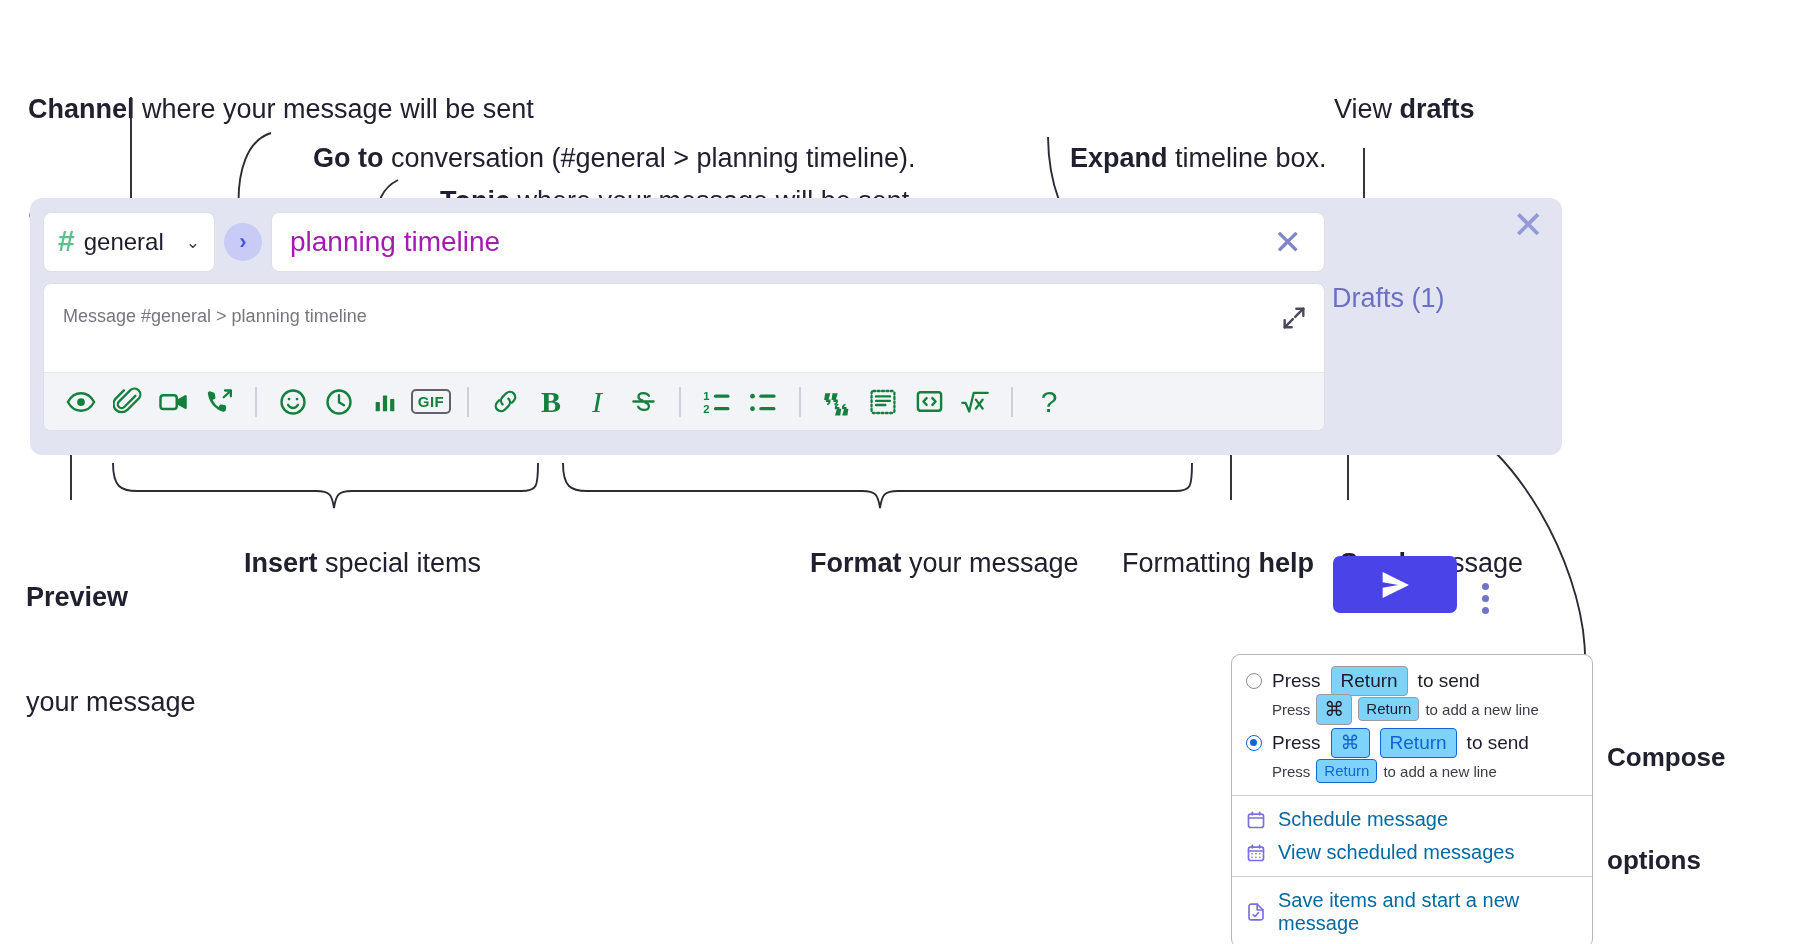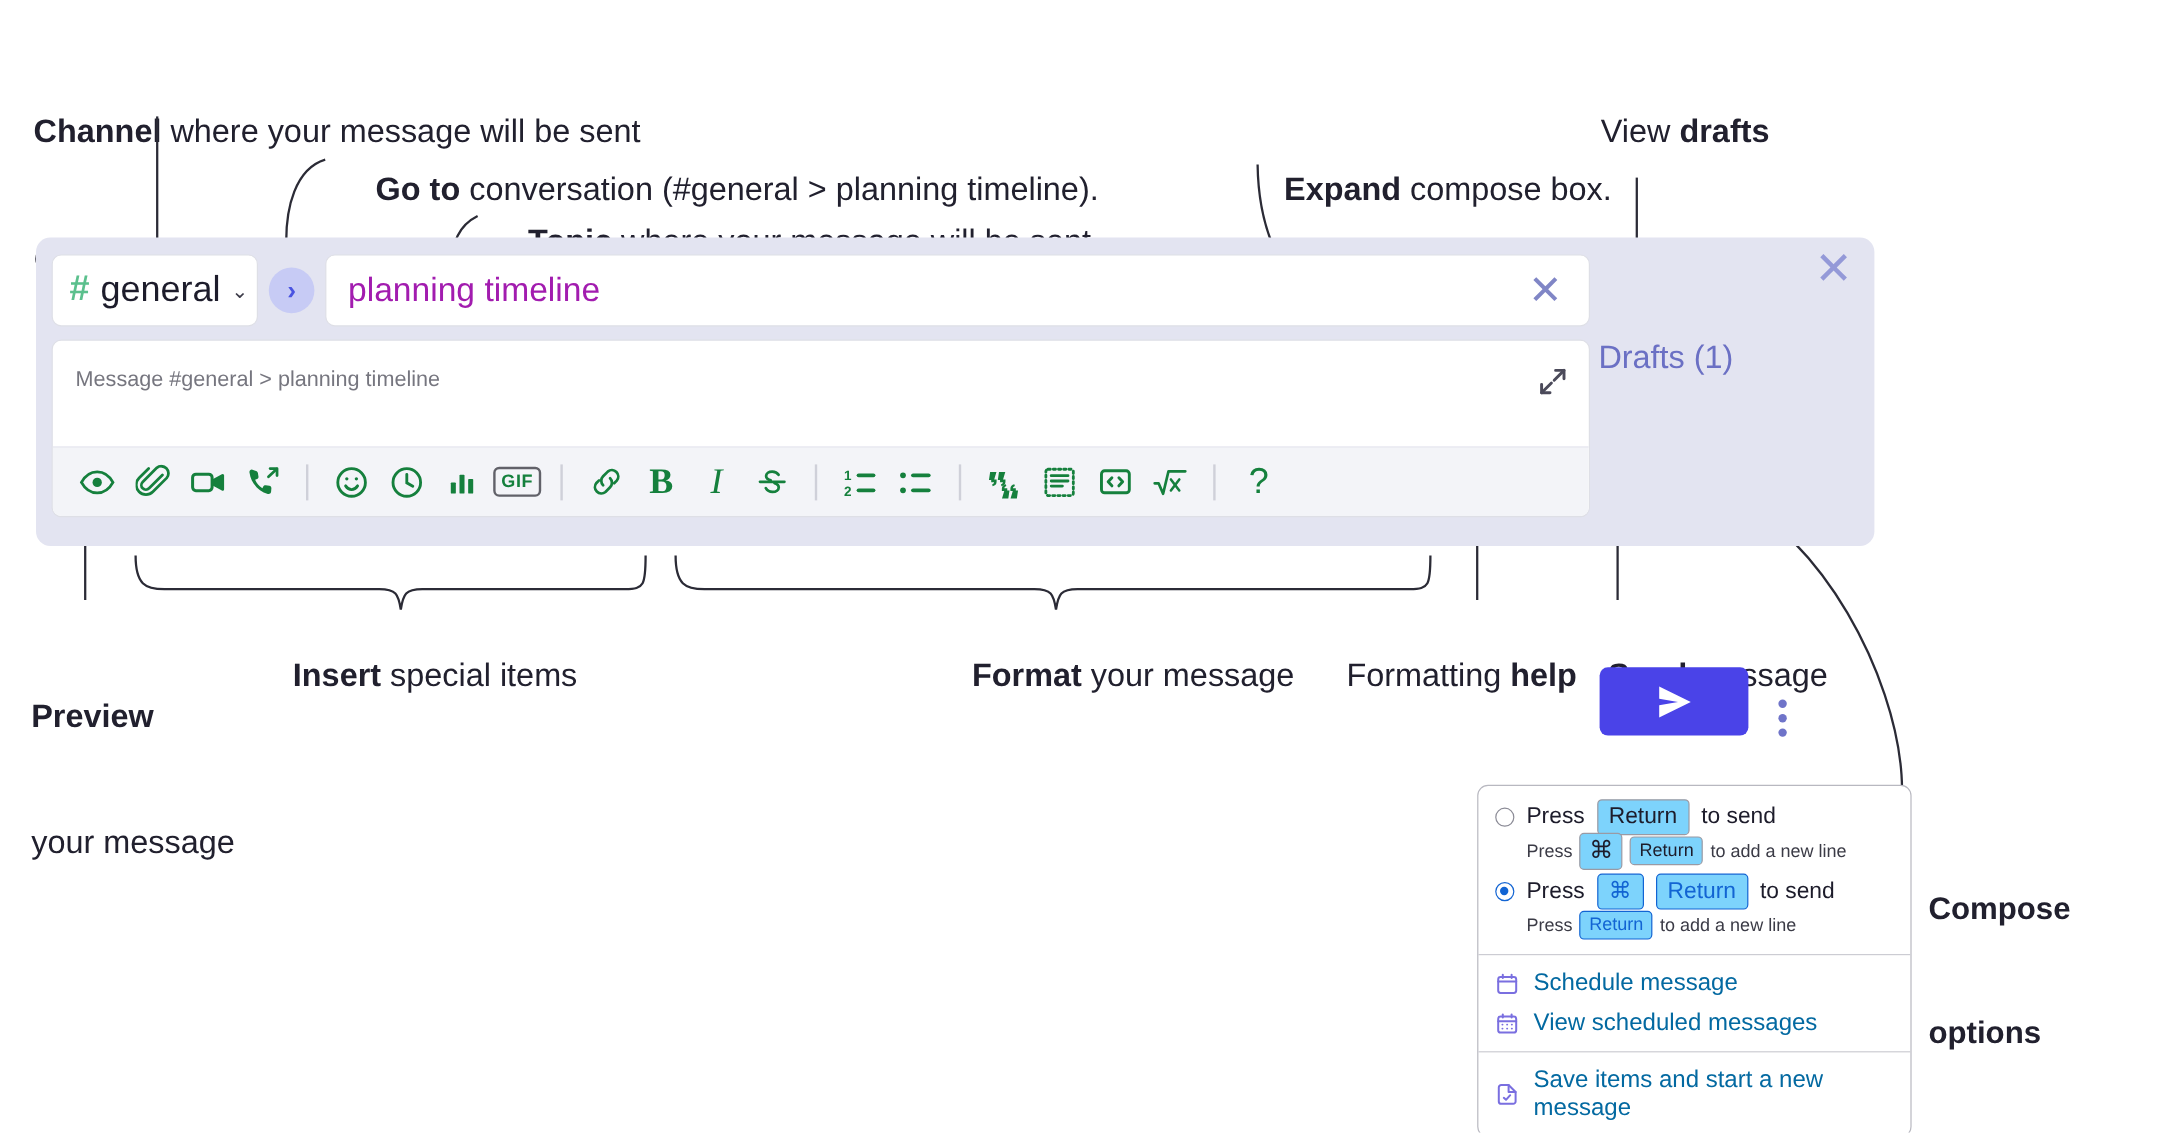--- a/index.html
+++ b/index.html
@@ -63,21 +63,21 @@
     gap: 9px;
   }
   .hash {
     color: #5bc08d;
     font-size: 30px;
     font-weight: bold;
     line-height: 1;
     transform: translateY(-1px);
   }
   .chan-name {
-    font-size: 30px;
+    font-size: 24px;
     color: #1d1c2b;
     flex: 1;
   }
   .chev {
     color: #3c3b49;
     font-size: 17px;
     line-height: 1;
   }
   .goto-btn {
     width: 38px; height: 38px;
@@ -280,21 +280,21 @@
 
   <div class="anno a-lg" style="left:283px; top:106px;">
     <span class="b">Go to</span><span> conversation (#general &gt; planning timeline).</span>
   </div>
 
   <div class="anno a-lg" style="left:410px; top:149px;">
     <span class="b">Topic</span><span> where your message will be sent</span>
   </div>
 
   <div class="anno a-lg" style="left:1040px; top:106px;">
-    <span class="b">Expand</span><span> compose box.</span>
+    <span class="b">Expand</span><span> timeline box.</span>
   </div>
 
   <div class="anno a-lg" style="left:1334px; top:22px;">
     <div><span>View </span><span class="b">drafts</span></div>
     <div class="i">1 draft for</div>
     <div class="i">this conversation</div>
   </div>
 
   <div class="anno a-lg" style="left:26px; top:510px;">
     <div class="b">Preview</div>

